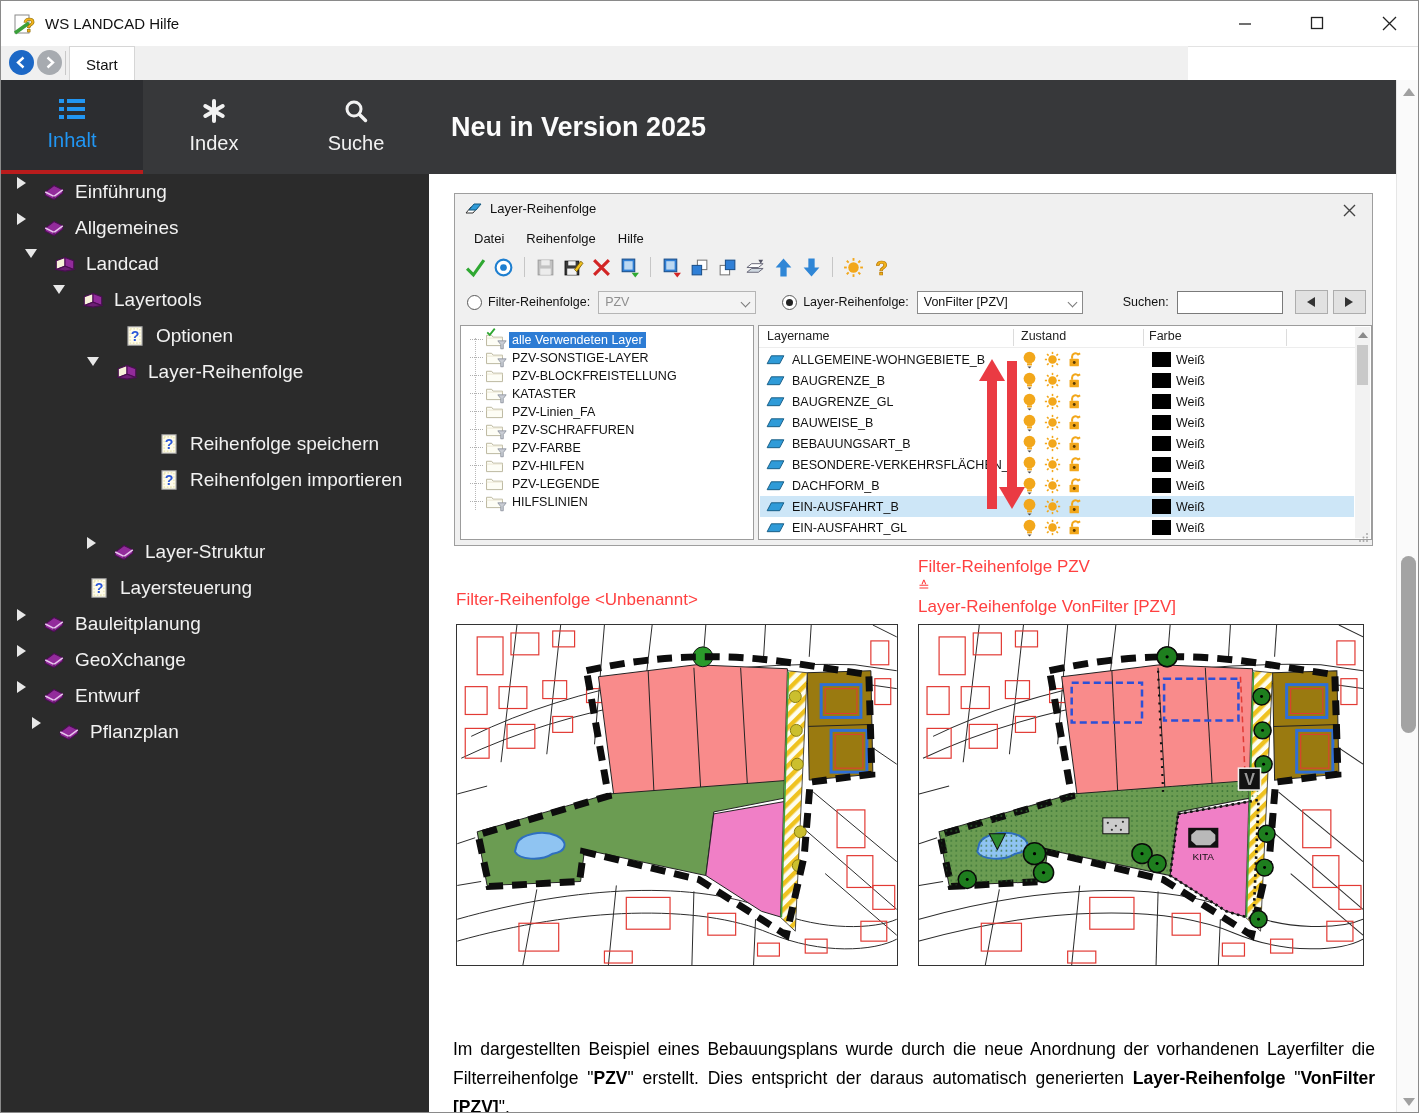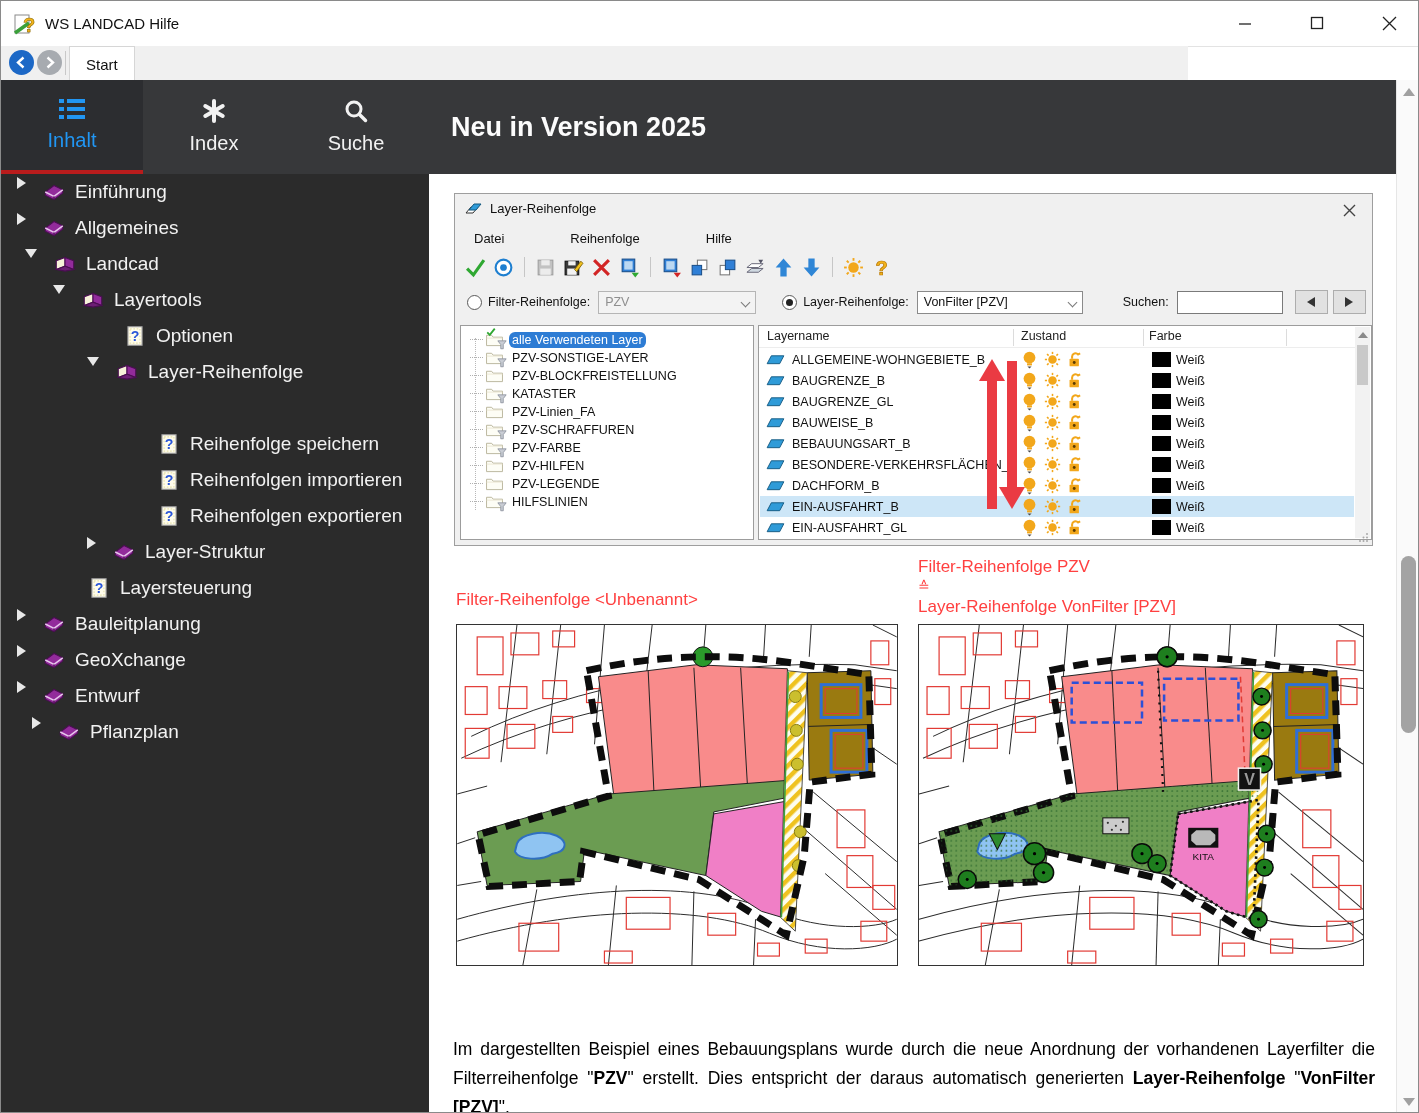--- a/index.html
+++ b/index.html
@@ -24,21 +24,21 @@
   .exp{width:0;height:0;margin-right:12px;flex:none;}
   .exp.c{border-left:9px solid #e8e8e8;border-top:6px solid transparent;border-bottom:6px solid transparent;}
   .exp.e{border-top:9px solid #e8e8e8;border-left:6px solid transparent;border-right:6px solid transparent;}
   .itembox{display:flex;align-items:center;padding:3px 10px 3px 4px;}
   .srow.sel .itembox{background:#1a73c8;}
   .bicon{width:24px;height:24px;margin-right:9px;flex:none;}
   
   #dlg{left:453px;top:192px;width:919px;height:353px;background:#f0f0f0;border:1px solid #9e9e9e;box-sizing:border-box;}
   #dlg-title{left:10px;top:6px;display:flex;align-items:center;gap:7px;font-size:13px;color:#111;}
   #dlg-close{right:8px;top:4px;width:30px;height:24px;display:flex;align-items:center;justify-content:center;}
-  #dlg-menu{left:8px;top:34px;display:flex;font-size:13px;color:#111;gap:44px;}
+  #dlg-menu{left:8px;top:34px;display:flex;font-size:13px;color:#111;}
   #dlg-menu span{padding:3px 11px;}
   #dlg-toolbar{left:10px;top:60px;display:flex;align-items:center;gap:7px;height:26px;}
   #dlg-toolbar svg{width:21px;height:21px;}
   .tsep{width:1px;height:20px;background:#c6c6c6;margin:0 3px;}
   #dlg-options{left:12px;top:96px;display:flex;align-items:center;font-size:12.5px;color:#111;height:24px;}
   .radio{width:13px;height:13px;border:1px solid #5a5a5a;border-radius:50%;background:#fff;margin-right:6px;position:relative;flex:none;}
   .radio.on::after{content:"";position:absolute;left:3px;top:3px;right:3px;bottom:3px;background:#222;border-radius:50%;}
   .combo{height:23px;border:1px solid #8a8a8a;background:#fff;display:flex;align-items:center;font-size:12.5px;padding:0 18px 0 6px;position:relative;box-sizing:border-box;}
   .combo .chev{position:absolute;right:6px;top:7px;width:6px;height:6px;border-right:1.6px solid #7a7a7a;border-bottom:1.6px solid #7a7a7a;transform:rotate(45deg);}
   .combo.disabled{background:#f3f3f3;color:#8f8f8f;border-color:#b5b5b5;}
@@ -47,21 +47,21 @@
   .tri-l{width:0;height:0;border-right:8px solid #333;border-top:5px solid transparent;border-bottom:5px solid transparent;}
   .tri-r{width:0;height:0;border-left:8px solid #333;border-top:5px solid transparent;border-bottom:5px solid transparent;}
   
   #fpanel{left:5px;top:131px;width:294px;height:215px;background:#fff;border:1px solid #9c9c9c;box-sizing:border-box;overflow:hidden;}
   .frow{position:absolute;left:0;height:19px;display:flex;align-items:center;font-size:12.5px;color:#111;white-space:nowrap;}
   .fguide{width:13px;border-top:1px dotted #b0b0b0;margin:0 2px 0 9px;}
   .fwrap{position:relative;width:19px;height:15px;margin-right:5px;flex:none;}
   .fwrap .ffold{position:absolute;left:0;top:0;width:19px;height:15px;}
   .fwrap .ffun{position:absolute;right:-3px;bottom:-3px;width:10px;height:10px;}
   .fwrap .fchk{position:absolute;left:1px;top:-5px;width:10px;height:10px;}
-  .flabel{padding:1px 3px;border-radius:6px;}
+  .flabel{padding:1px 3px;}
   .frow.fsel .flabel{background:#2d7cd4;color:#fff;}
   #lpanel{left:303px;top:131px;width:614px;height:215px;background:#fff;border:1px solid #9c9c9c;box-sizing:border-box;overflow:hidden;}
   .lhead{position:absolute;left:0;top:0;right:16px;height:21px;font-size:12.5px;color:#222;border-bottom:1px solid #ededed;}
   .lhead span{position:absolute;top:3px;}
   .hsep{position:absolute;top:2px;width:1px;height:17px;background:#dcdcdc;}
   .lrow{position:absolute;left:1px;right:17px;height:21px;display:flex;align-items:center;font-size:12.5px;color:#111;}
   .lrow.sel{background:#cde6f7;}
   .licon{width:19px;height:13px;margin:0 7px 0 6px;flex:none;}
   .zgroup{position:absolute;left:261px;top:1px;display:flex;gap:6px;align-items:center;}
   .zgroup svg{width:17px;height:19px;}
@@ -376,28 +376,20 @@
           </svg>
           <span>Reihenfolge speichern</span>
         </span>
     </div>
     <div class="srow" style="top:291px;padding-left:152px">
       <span class="itembox">
           <svg class="bicon">
             <use href="#help-page"></use>
           </svg>
           <span>Reihenfolgen importieren</span>
-        </span>
-    </div>
-    <div class="srow" style="top:327px;padding-left:152px">
-      <span class="itembox">
-          <svg class="bicon">
-            <use href="#help-page"></use>
-          </svg>
-          <span>Reihenfolgen exportieren</span>
         </span>
     </div>
     <div class="srow" style="top:363px;padding-left:86px">
       <span class="exp c"></span>
       <span class="itembox">
           <svg class="bicon">
             <use href="#book-closed"></use>
           </svg>
           <span>Layer-Struktur</span>
         </span>

